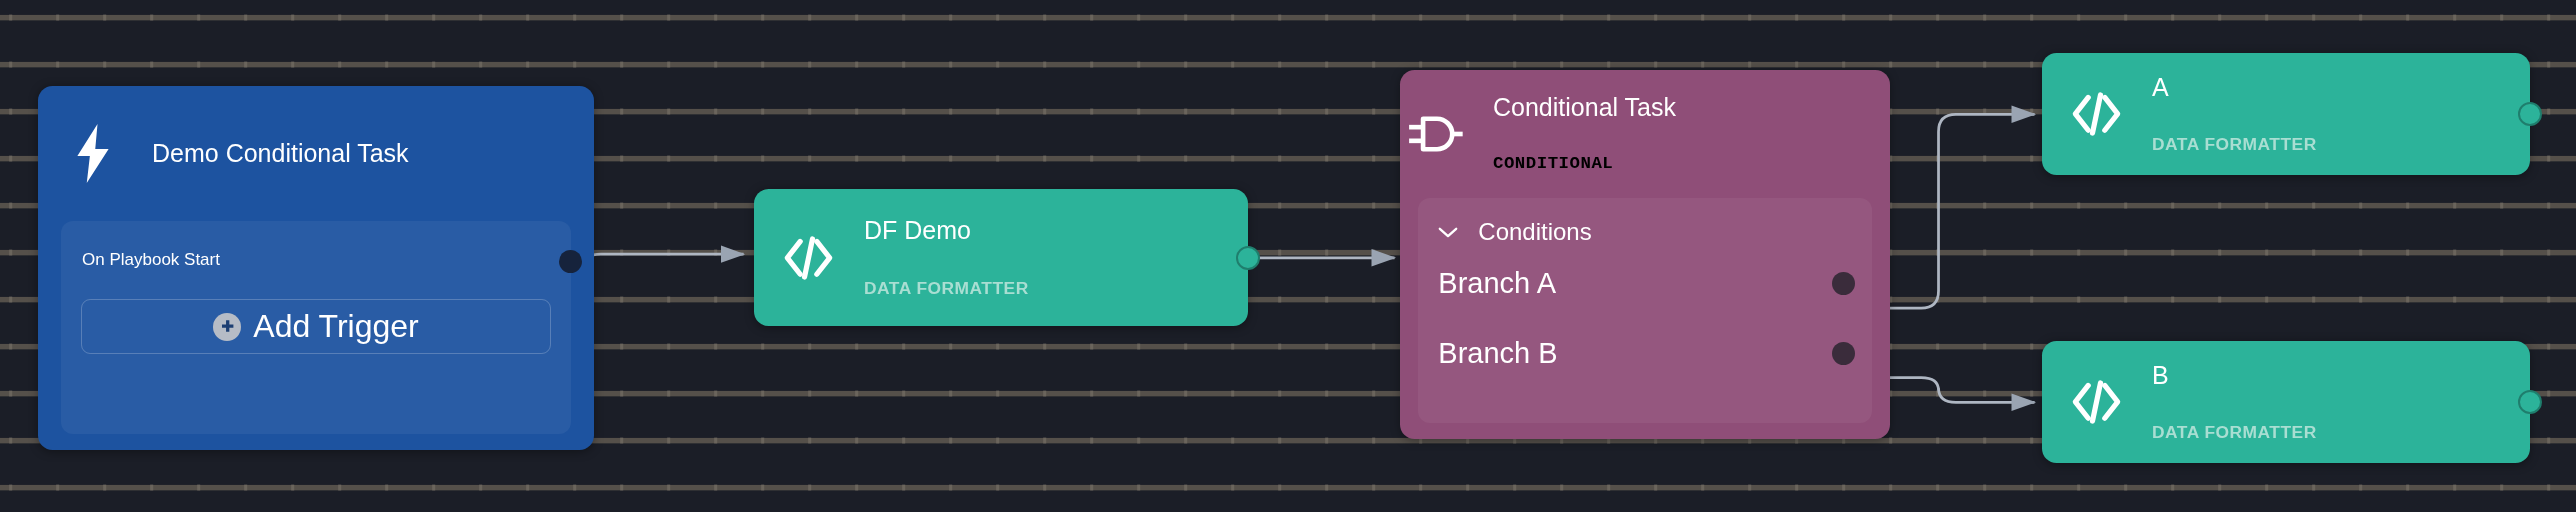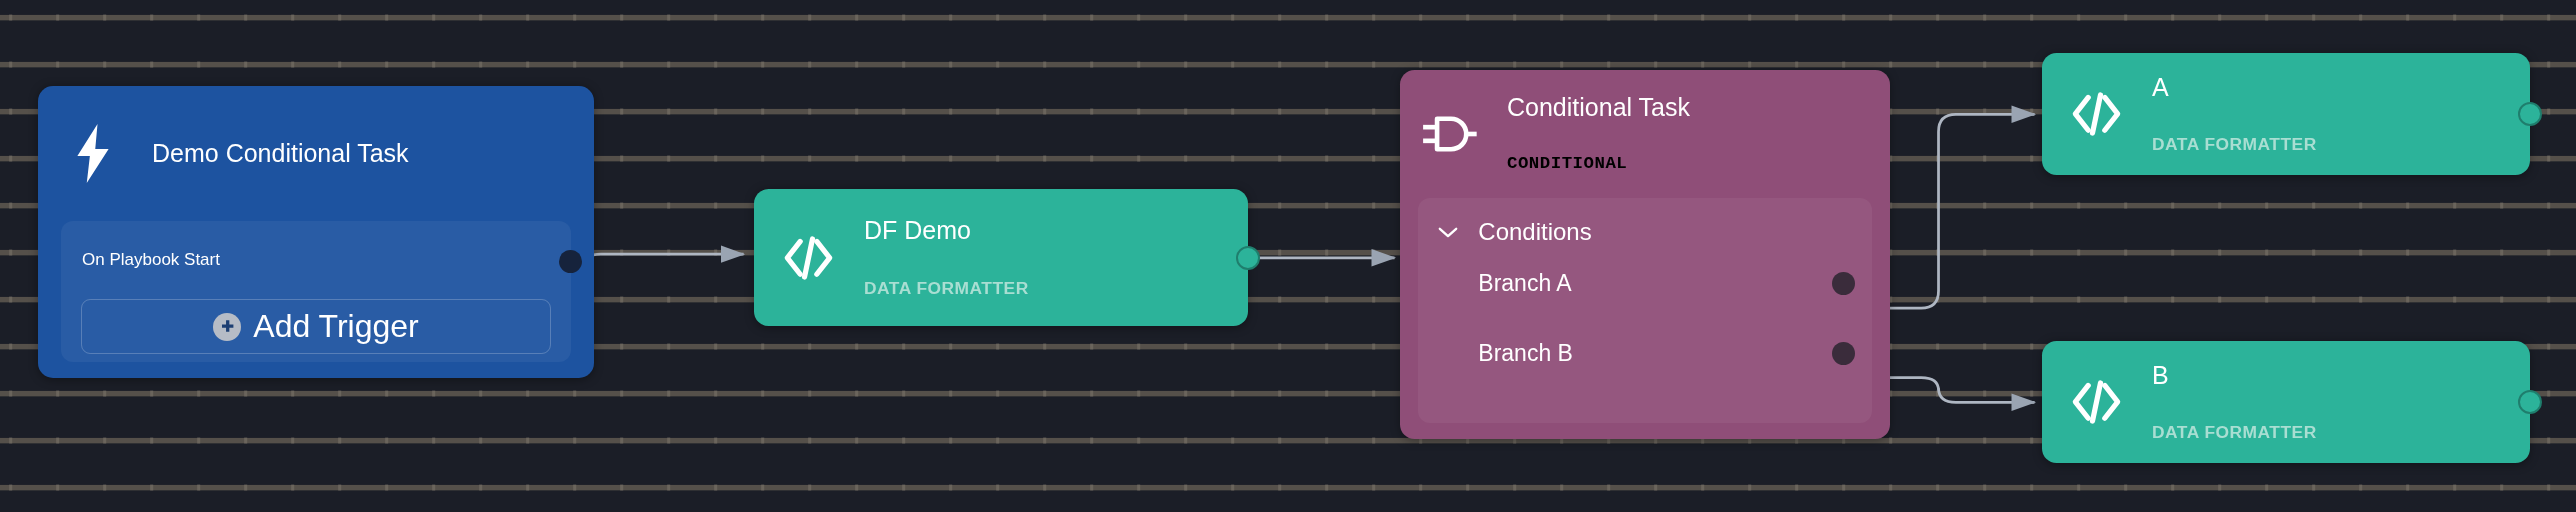--- a/index.html
+++ b/index.html
@@ -185,23 +185,22 @@
     position: absolute;
     left: 20px;
     right: 16.5px;
     height: 31px;
     display: flex;
     align-items: center;
     justify-content: space-between;
   }
   .branch-label {
     color: #ffffff;
-    font-size: 23px;
-    white-space: nowrap;
-    margin-left: 40px;
+    font-size: 29px;
+    white-space: nowrap;
   }
 
   
   .handle {
     position: absolute;
     border-radius: 50%;
     box-sizing: border-box;
   }
   .handle-dark {
     width: 23px;
@@ -238,21 +237,21 @@
 
     <path d="M 604 302 L 630 302 Q 644 302 644 288 L 644 283 Q 644 278 656 278 L 812 278" fill="none" stroke="#aeb6c2" stroke-width="3" marker-end="url(#arrow)"></path>
 
     <path d="M 1375 282 L 1524 282" fill="none" stroke="#aeb6c2" stroke-width="3" marker-end="url(#arrow)"></path>
 
     <path d="M 2057 337 L 2100 337 Q 2119 337 2119 318 L 2119 144 Q 2119 125 2138 125 L 2224 125" fill="none" stroke="#aeb6c2" stroke-width="3" marker-end="url(#arrow)"></path>
 
     <path d="M 2057 413 L 2100 413 Q 2119 413 2119 427 L 2119 424 Q 2119 440 2138 440 L 2224 440" fill="none" stroke="#aeb6c2" stroke-width="3" marker-end="url(#arrow)"></path>
   </svg>
 
-  <div class="node trigger-node" style="left:38px; top:86px; width:556px; height:292px;border-radius:15px;">
+  <div class="node trigger-node" style="left:38px; top:86px; width:556px; height:364px;">
     <div class="node-header" style="height:135px; padding-left:20px; gap:24px;">
       <div class="node-icon" style="width:70px; height:70px;">
         <svg width="42" height="59" viewBox="0 0 24 34" aria-hidden="true">
           <path d="M14.6 0 L3 18.4 L10.2 18.4 L8.4 34 L21 14.4 L13.3 14.4 Z" fill="#ffffff"></path>
         </svg>
       </div>
       <div class="node-titles">
         <div class="node-title">Demo Conditional Task</div>
       </div>
     </div>
@@ -284,21 +283,21 @@
       </div>
       <div class="node-titles">
         <div class="node-title">DF Demo</div>
         <div class="node-subtitle">DATA FORMATTER</div>
       </div>
     </div>
     <div class="handle handle-teal" style="right:-12px; top:57px;"></div>
   </div>
 
   <div class="node cond-node" style="left:1400px; top:70px; width:490px; height:369px;">
-    <div class="node-header" style="height:128px; padding-left:15px; gap:24px;">
+    <div class="node-header" style="height:128px; padding-left:1px; gap:24px;">
       <div class="node-icon" style="width:68px; height:68px;">
         <svg width="59" height="42" viewBox="0 0 38 26" aria-hidden="true">
           <path d="M11 3.2 L11 22.8 L20 22.8 A 9.8 9.8 0 0 0 20 3.2 Z" fill="none" stroke="#ffffff" stroke-width="3" stroke-linejoin="round"></path>
           <path d="M2 8.6 L11 8.6" stroke="#ffffff" stroke-width="3" stroke-linecap="butt"></path>
           <path d="M2 17.4 L11 17.4" stroke="#ffffff" stroke-width="3" stroke-linecap="butt"></path>
           <path d="M29.8 13 L36.5 13" stroke="#ffffff" stroke-width="3" stroke-linecap="butt"></path>
         </svg>
       </div>
       <div class="node-titles">
         <div class="node-title">Conditional Task</div>

